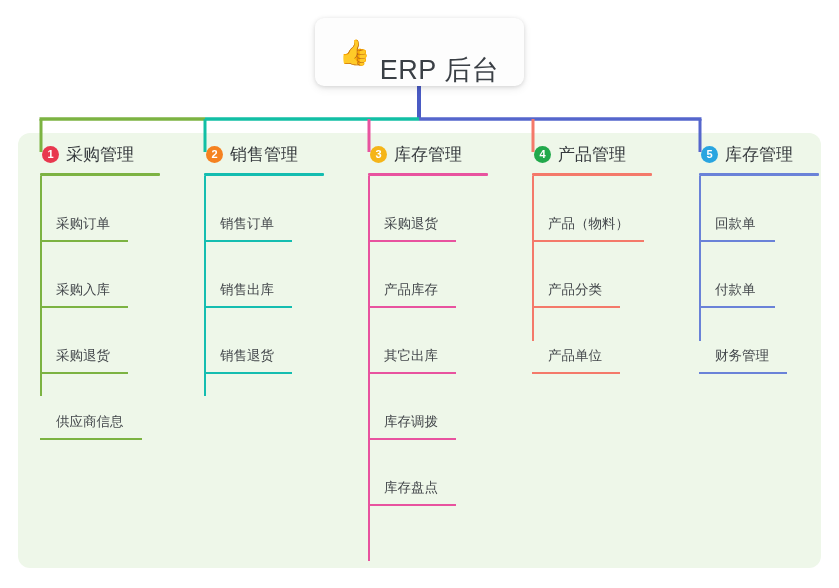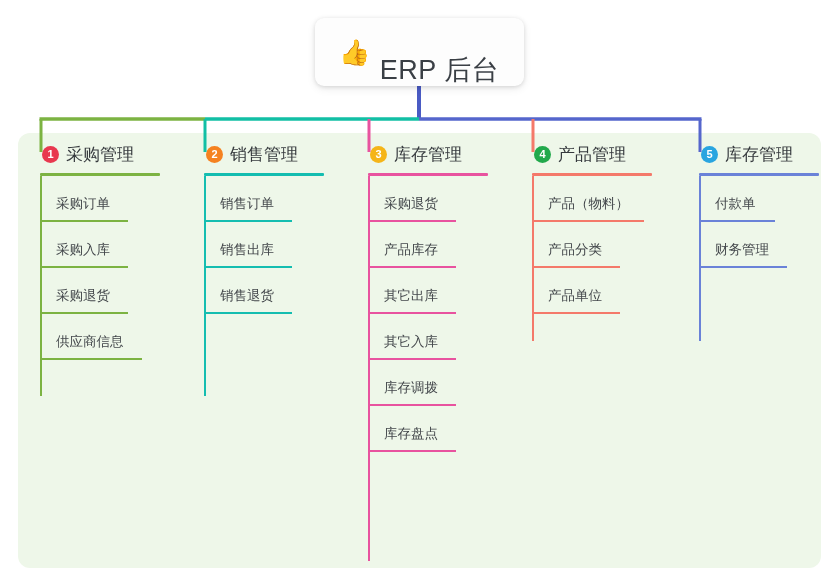--- a/index.html
+++ b/index.html
@@ -114,21 +114,21 @@
     margin-top: 0;
   }
   .spine {
     position: absolute;
     left: 14px;
     top: 0;
     width: 2px;
   }
   .item {
     position: relative;
-    height: 46px;
+    height: 66px;
   }
   .item-label {
     position: absolute;
     left: 30px;
     bottom: 9px;
     font-size: 13.5px;
     color: #43474b;
     white-space: nowrap;
   }
   .item-rule {
@@ -232,24 +232,20 @@
         </div>
         <div class="item">
           <span class="item-label">产品库存</span>
           <div class="item-rule" style="background: rgb(232, 83, 159); width: 88px;"></div>
         </div>
         <div class="item">
           <span class="item-label">其它出库</span>
           <div class="item-rule" style="background: rgb(232, 83, 159); width: 88px;"></div>
         </div>
         <div class="item">
-          <span class="item-label">其它入库</span>
-          <div class="item-rule" style="background: rgb(232, 83, 159); width: 88px;"></div>
-        </div>
-        <div class="item">
           <span class="item-label">库存调拨</span>
           <div class="item-rule" style="background: rgb(232, 83, 159); width: 88px;"></div>
         </div>
         <div class="item">
           <span class="item-label">库存盘点</span>
           <div class="item-rule" style="background: rgb(232, 83, 159); width: 88px;"></div>
         </div>
       </div>
     </div>
     <div class="column" id="col-3" style="left: 518px;">
@@ -276,20 +272,24 @@
     </div>
     <div class="column" id="col-4" style="left: 685px;">
       <div class="col-head">
         <span class="badge" style="background: rgb(41, 165, 224);">5</span>
         <span class="col-title">库存管理</span>
       </div>
       <div class="head-rule" style="background: rgb(106, 130, 216); width: 120px; margin-left: 14px;"></div>
       <div class="items">
         <div class="spine" style="background: rgb(106, 130, 216); height: 165px;"></div>
         <div class="item">
+          <span class="item-label">回款单</span>
+          <div class="item-rule" style="background: rgb(106, 130, 216); width: 76px;"></div>
+        </div>
+        <div class="item">
           <span class="item-label">付款单</span>
           <div class="item-rule" style="background: rgb(106, 130, 216); width: 76px;"></div>
         </div>
         <div class="item">
           <span class="item-label">财务管理</span>
           <div class="item-rule" style="background: rgb(106, 130, 216); width: 88px;"></div>
         </div>
       </div>
     </div>
   </div>

